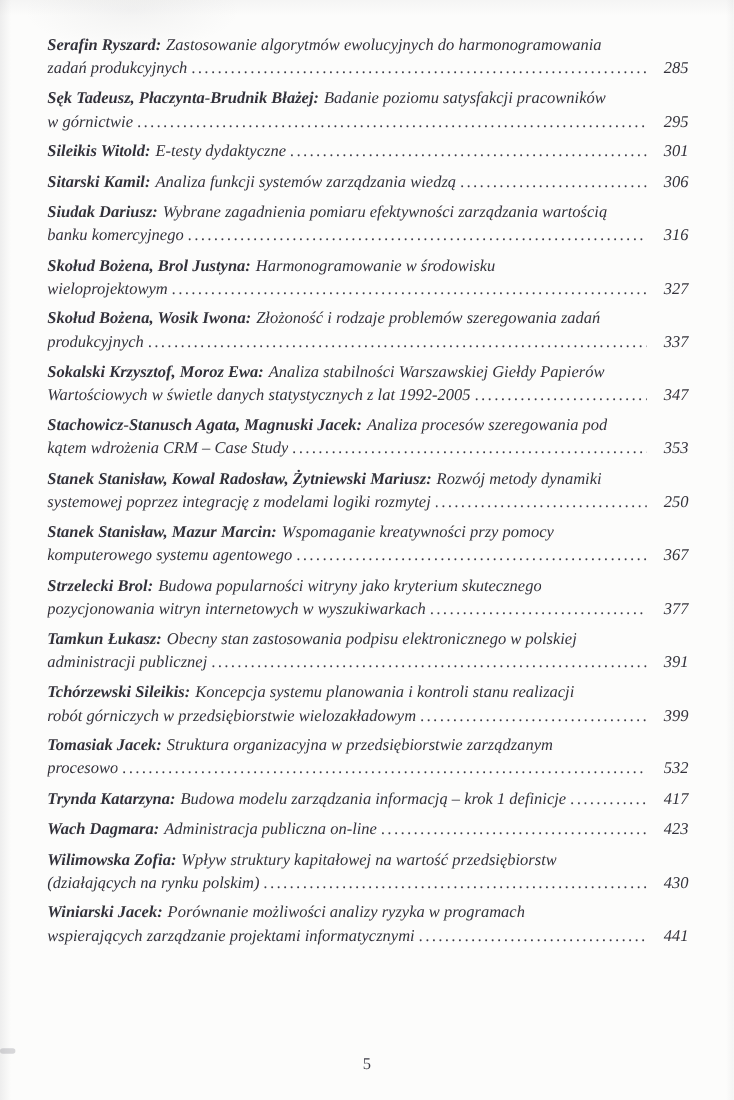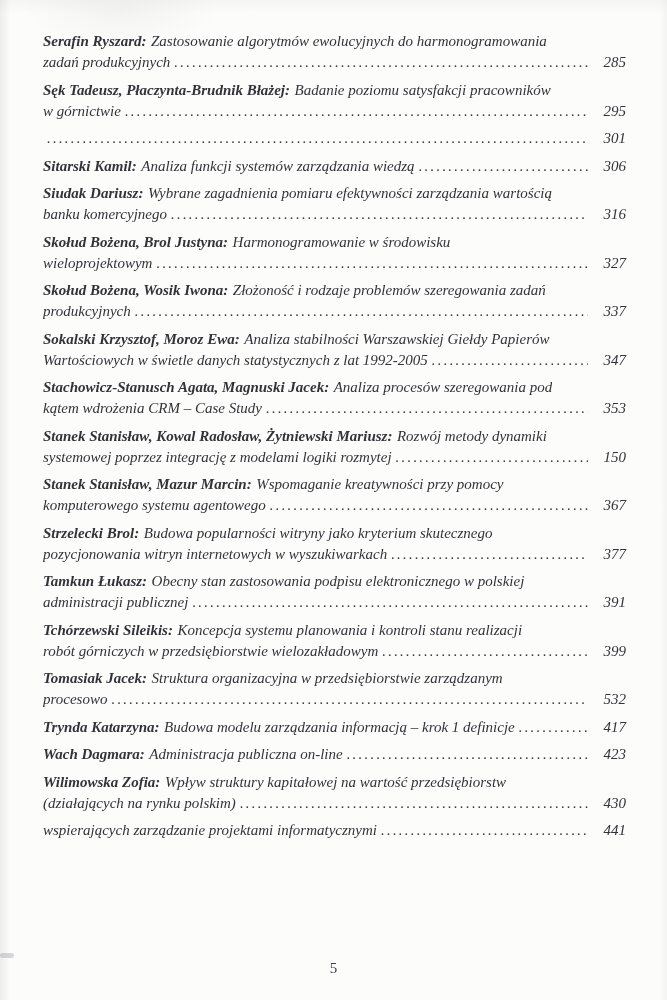--- a/index.html
+++ b/index.html
@@ -85,20 +85,21 @@
 
     </div>
     <div class="line l2">
       <span class="txt cont">w górnictwie</span>
       <span class="dots"></span>
       <span class="pg">295</span>
     </div>
   </div>
     <div class="entry">
     <div class="line l1">
+      <span class="txt"><b class="authors">Sileikis Witold:</b><span class="rest">E-testy dydaktyczne</span></span>
       <span class="dots"></span>
       <span class="pg">301</span>
     </div>
 
   </div>
     <div class="entry">
     <div class="line l1">
       <span class="txt"><b class="authors">Sitarski Kamil:</b><span class="rest">Analiza funkcji systemów zarządzania wiedzą</span></span>
       <span class="dots"></span>
       <span class="pg">306</span>
@@ -161,21 +162,21 @@
     </div>
   </div>
     <div class="entry">
     <div class="line l1">
       <span class="txt"><b class="authors">Stanek Stanisław, Kowal Radosław, Żytniewski Mariusz:</b><span class="rest">Rozwój metody dynamiki</span></span>
 
     </div>
     <div class="line l2">
       <span class="txt cont">systemowej poprzez integrację z modelami logiki rozmytej</span>
       <span class="dots"></span>
-      <span class="pg">150</span>
+      <span class="pg">250</span>
     </div>
   </div>
     <div class="entry">
     <div class="line l1">
       <span class="txt"><b class="authors">Stanek Stanisław, Mazur Marcin:</b><span class="rest">Wspomaganie kreatywności przy pomocy</span></span>
 
     </div>
     <div class="line l2">
       <span class="txt cont">komputerowego systemu agentowego</span>
       <span class="dots"></span>
@@ -247,20 +248,24 @@
       <span class="txt"><b class="authors">Wilimowska Zofia:</b><span class="rest">Wpływ struktury kapitałowej na wartość przedsiębiorstw</span></span>
 
     </div>
     <div class="line l2">
       <span class="txt cont">(działających na rynku polskim)</span>
       <span class="dots"></span>
       <span class="pg">430</span>
     </div>
   </div>
     <div class="entry">
+    <div class="line l1">
+      <span class="txt"><b class="authors">Winiarski Jacek:</b><span class="rest">Porównanie możliwości analizy ryzyka w programach</span></span>
+
+    </div>
     <div class="line l2">
       <span class="txt cont">wspierających zarządzanie projektami informatycznymi</span>
       <span class="dots"></span>
       <span class="pg">441</span>
     </div>
   </div>
   </div>
 
 <div class="footer-page">5</div>
 

